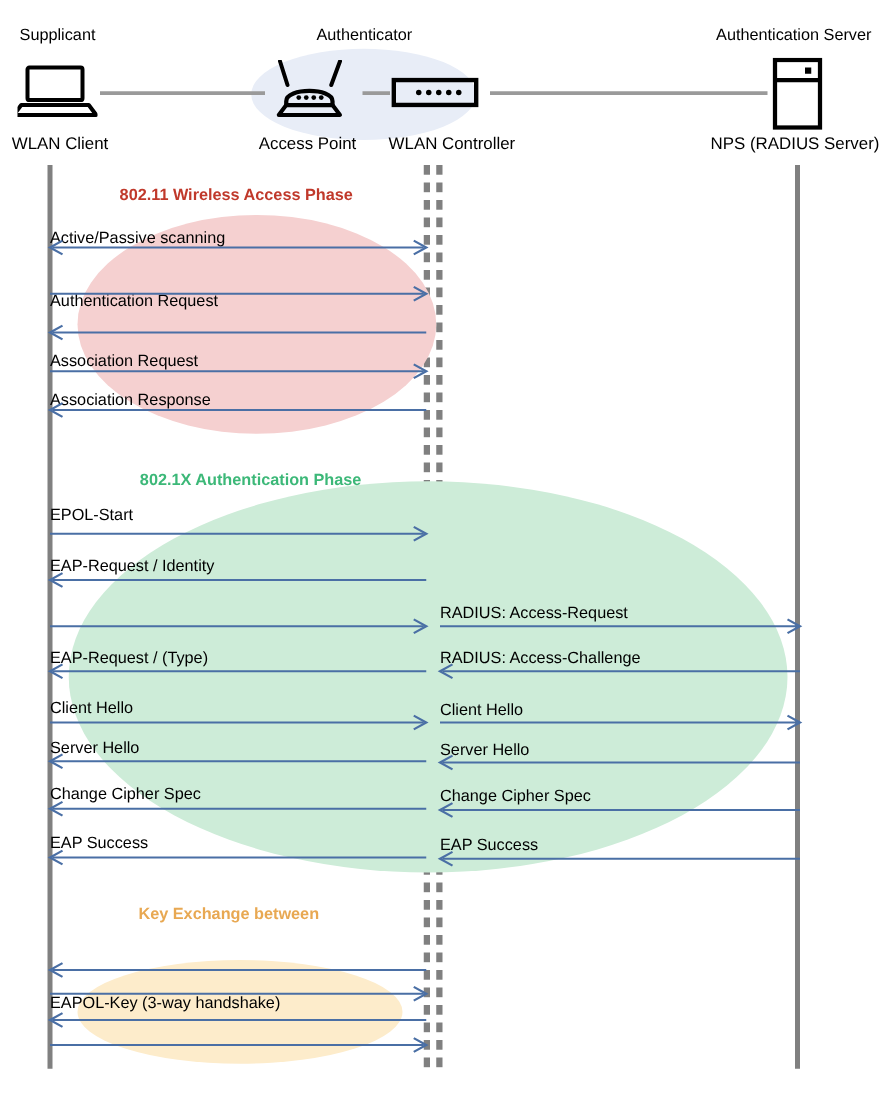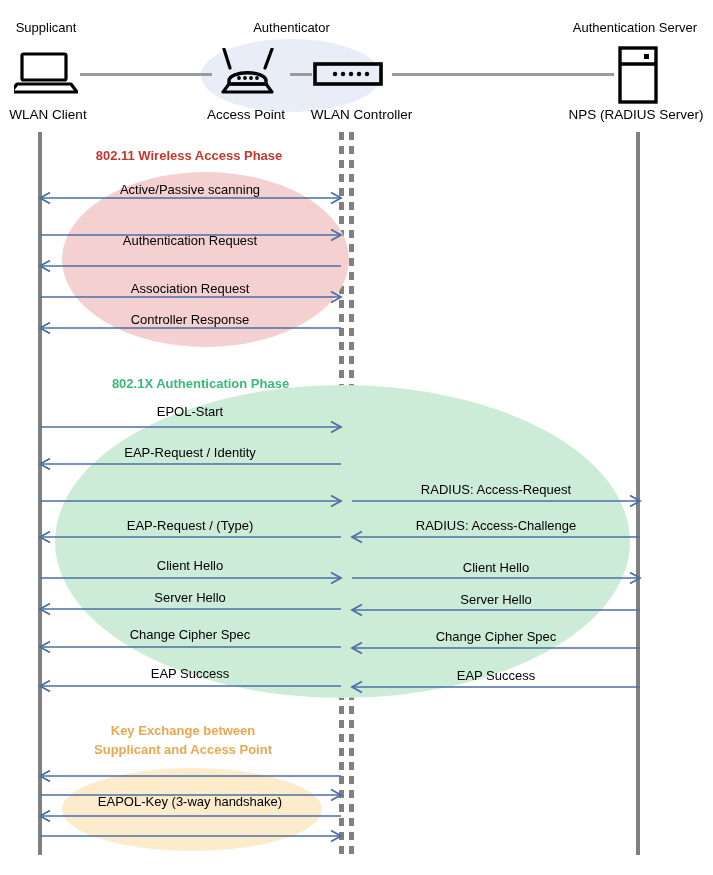--- a/index.html
+++ b/index.html
@@ -78,21 +78,21 @@
   }
   .cap-red    { color: #c0392b; }
   .cap-green  { color: #3cb878; }
   .cap-orange { color: #e8a852; }
 
   
   .msg-label {
     position: absolute;
     font-size: 13px;
     color: #000000;
-    text-align: center;
+    text-align: left;
     white-space: nowrap;
     line-height: 16px;
   }
   .arrow-svg {
     position: absolute;
     overflow: visible;
   }
 </style>
 </head>
 <body>
@@ -180,21 +180,21 @@
     <line x1="4" y1="7" x2="303" y2="7" stroke="#4a6fa5" stroke-width="1.6"></line>
     <path d="M12 1.5 L2 7 L12 12.5" fill="none" stroke="#4a6fa5" stroke-width="1.8"></path>
   </svg>
 
   <div class="msg-label" style="left:40px; top:281px; width:300px;">Association Request</div>
   <svg class="arrow-svg" style="left:38px; top:290px;" width="305" height="14">
     <line x1="2" y1="7" x2="301" y2="7" stroke="#4a6fa5" stroke-width="1.6"></line>
     <path d="M293 1.5 L303 7 L293 12.5" fill="none" stroke="#4a6fa5" stroke-width="1.8"></path>
   </svg>
 
-  <div class="msg-label" style="left:40px; top:312px; width:300px;">Controller Response</div>
+  <div class="msg-label" style="left:40px; top:312px; width:300px;">Association Response</div>
   <svg class="arrow-svg" style="left:38px; top:321px;" width="305" height="14">
     <line x1="4" y1="7" x2="303" y2="7" stroke="#4a6fa5" stroke-width="1.6"></line>
     <path d="M12 1.5 L2 7 L12 12.5" fill="none" stroke="#4a6fa5" stroke-width="1.8"></path>
   </svg>
 
   <div class="phase-ellipse ellipse-dot1x" style="left:55px; top:385px; width:575px; height:313px;"></div>
 
   <div class="phase-caption cap-green" style="left:78px; top:374px; width:245px;">802.1X Authentication Phase</div>
 
   <div class="msg-label" style="left:40px; top:404px; width:300px;">EPOL-Start</div>
@@ -276,21 +276,20 @@
 
   <div class="msg-label" style="left:352px; top:668px; width:288px;">EAP Success</div>
   <svg class="arrow-svg" style="left:350px; top:680px;" width="292" height="14">
     <line x1="4" y1="7" x2="290" y2="7" stroke="#4a6fa5" stroke-width="1.6"></line>
     <path d="M12 1.5 L2 7 L12 12.5" fill="none" stroke="#4a6fa5" stroke-width="1.8"></path>
   </svg>
 
   <div class="phase-ellipse ellipse-keyex" style="left:62px; top:768px; width:260px; height:83px;"></div>
 
   <div class="phase-caption cap-orange" style="left:58px; top:721px; width:250px;">Key Exchange between</div>
-  <div class="phase-caption cap-orange" style="left:58px; top:740px; width:250px;">Supplicant and Access Point</div>
 
   <svg class="arrow-svg" style="left:38px; top:769px;" width="305" height="14">
     <line x1="4" y1="7" x2="303" y2="7" stroke="#4a6fa5" stroke-width="1.6"></line>
     <path d="M12 1.5 L2 7 L12 12.5" fill="none" stroke="#4a6fa5" stroke-width="1.8"></path>
   </svg>
 
   <svg class="arrow-svg" style="left:38px; top:788px;" width="305" height="14">
     <line x1="2" y1="7" x2="301" y2="7" stroke="#4a6fa5" stroke-width="1.6"></line>
     <path d="M293 1.5 L303 7 L293 12.5" fill="none" stroke="#4a6fa5" stroke-width="1.8"></path>
   </svg>

